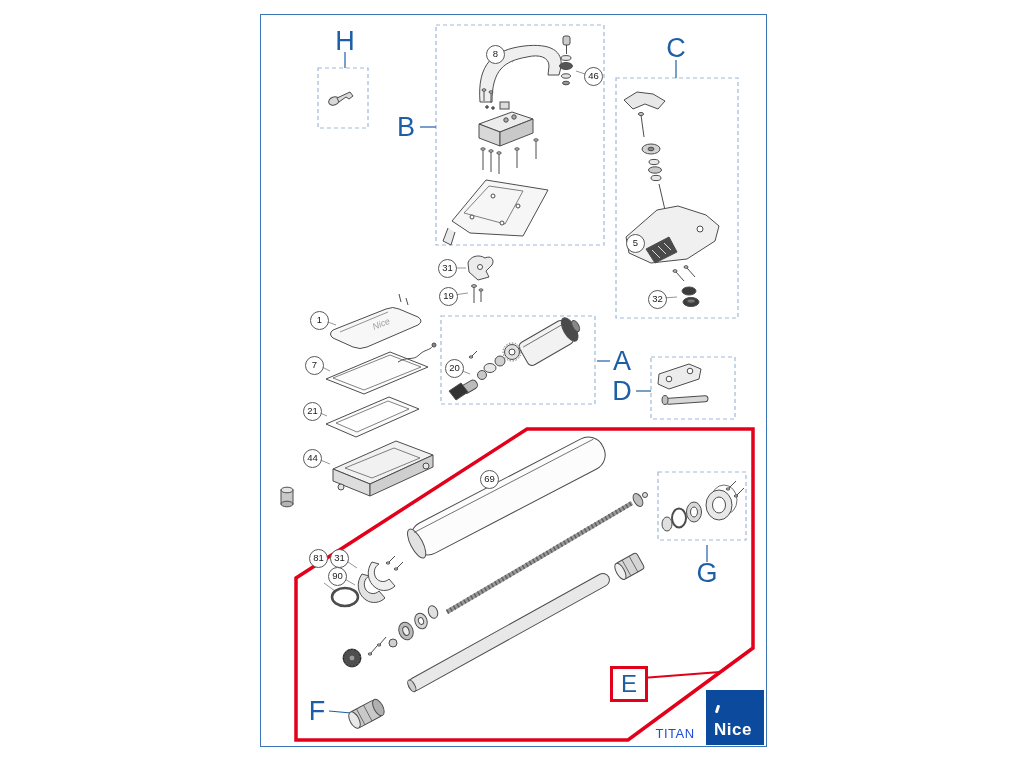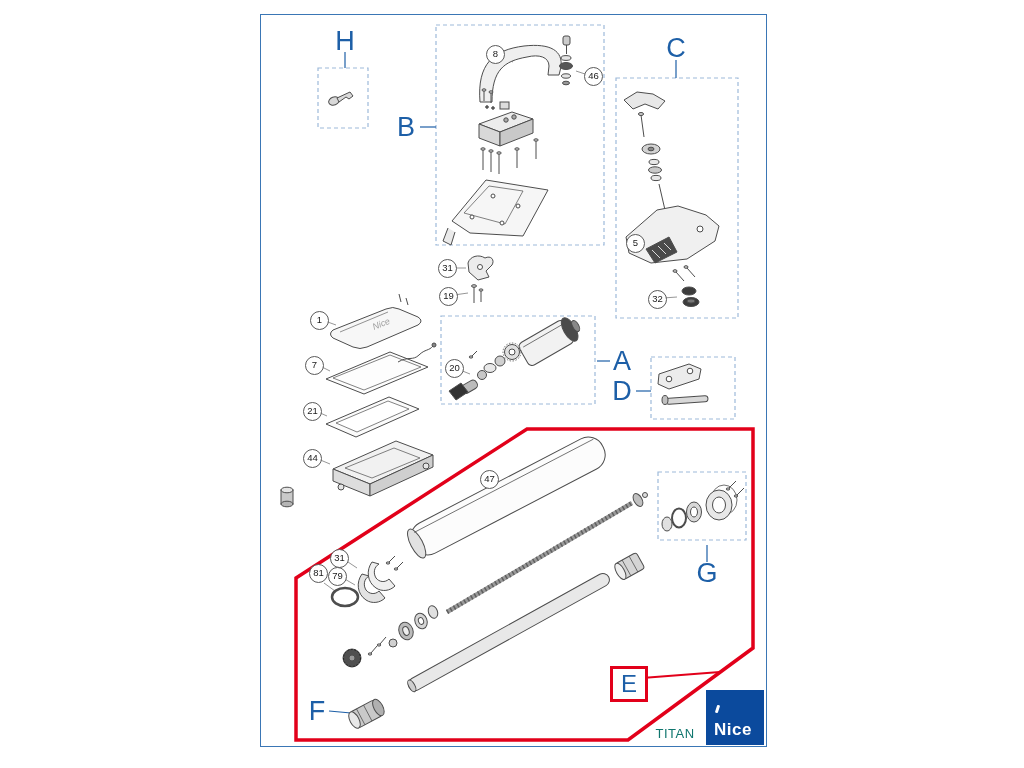--- a/index.html
+++ b/index.html
@@ -3,21 +3,21 @@
 <meta charset="utf-8">
 <style>
   html,body{margin:0;padding:0}
   body{width:1024px;height:768px;background:#ffffff;font-family:"Liberation Sans",sans-serif;position:relative;overflow:hidden}
   .frame{position:absolute;left:260px;top:14px;width:505px;height:731px;border:1.5px solid #3a76b5;background:#ffffff}
   svg.drawing{position:absolute;left:0;top:0}
   .letter{position:absolute;transform:translate(-50%,-50%);color:#1d5fa7;font-size:27px;line-height:1}
   .badge{position:absolute;width:17px;height:17px;border:1px solid #5a5a5a;border-radius:50%;background:#fff;color:#1a1a1a;font-size:9.5px;line-height:15px;text-align:center}
   .ebox{position:absolute;left:610px;top:666px;width:32px;height:30px;border:3px solid #e2001a;background:#fff;display:flex;align-items:center;justify-content:center}
   .eletter{color:#1d5fa7;font-size:24px;line-height:1}
-  .titan{position:absolute;left:644px;top:726px;width:62px;text-align:center;color:#0f766e;font-size:13px;letter-spacing:.5px}
+  .titan{position:absolute;left:644px;top:726px;width:62px;text-align:center;color:#1d4ed8;font-size:13px;letter-spacing:.5px}
   .logo{position:absolute;left:706px;top:690px;width:58px;height:55px;background:#0b4a9d}
   .logo-text{position:absolute;left:8px;bottom:5px;color:#fff;font-size:17px;font-weight:700;letter-spacing:.5px}
   .logo-mark{position:absolute;left:10px;top:15px;width:3px;height:8px;background:#fff;border-radius:1px;transform:rotate(18deg)}
 </style>
 </head>
 <body>
 
 <div class="frame"></div>
 
 <svg class="drawing" width="1024" height="768" viewBox="0 0 1024 768">
@@ -325,22 +325,22 @@
 <div class="badge" style="left:584px;top:67px">46</div>
 <div class="badge" style="left:626px;top:234px">5</div>
 <div class="badge" style="left:648px;top:290px">32</div>
 <div class="badge" style="left:438px;top:259px">31</div>
 <div class="badge" style="left:439px;top:287px">19</div>
 <div class="badge" style="left:310px;top:311px">1</div>
 <div class="badge" style="left:305px;top:356px">7</div>
 <div class="badge" style="left:303px;top:402px">21</div>
 <div class="badge" style="left:303px;top:449px">44</div>
 <div class="badge" style="left:445px;top:359px">20</div>
-<div class="badge" style="left:480px;top:470px">47</div>
+<div class="badge" style="left:480px;top:470px">69</div>
 <div class="badge" style="left:330px;top:549px">31</div>
-<div class="badge" style="left:328px;top:567px">79</div>
-<div class="badge" style="left:309px;top:564px">81</div>
+<div class="badge" style="left:328px;top:567px">90</div>
+<div class="badge" style="left:309px;top:549px">81</div>
 
 <div class="titan">TITAN</div>
 <div class="logo">
   <span class="logo-mark"></span>
   <span class="logo-text">Nice</span>
 </div>
 
 </body></html>

